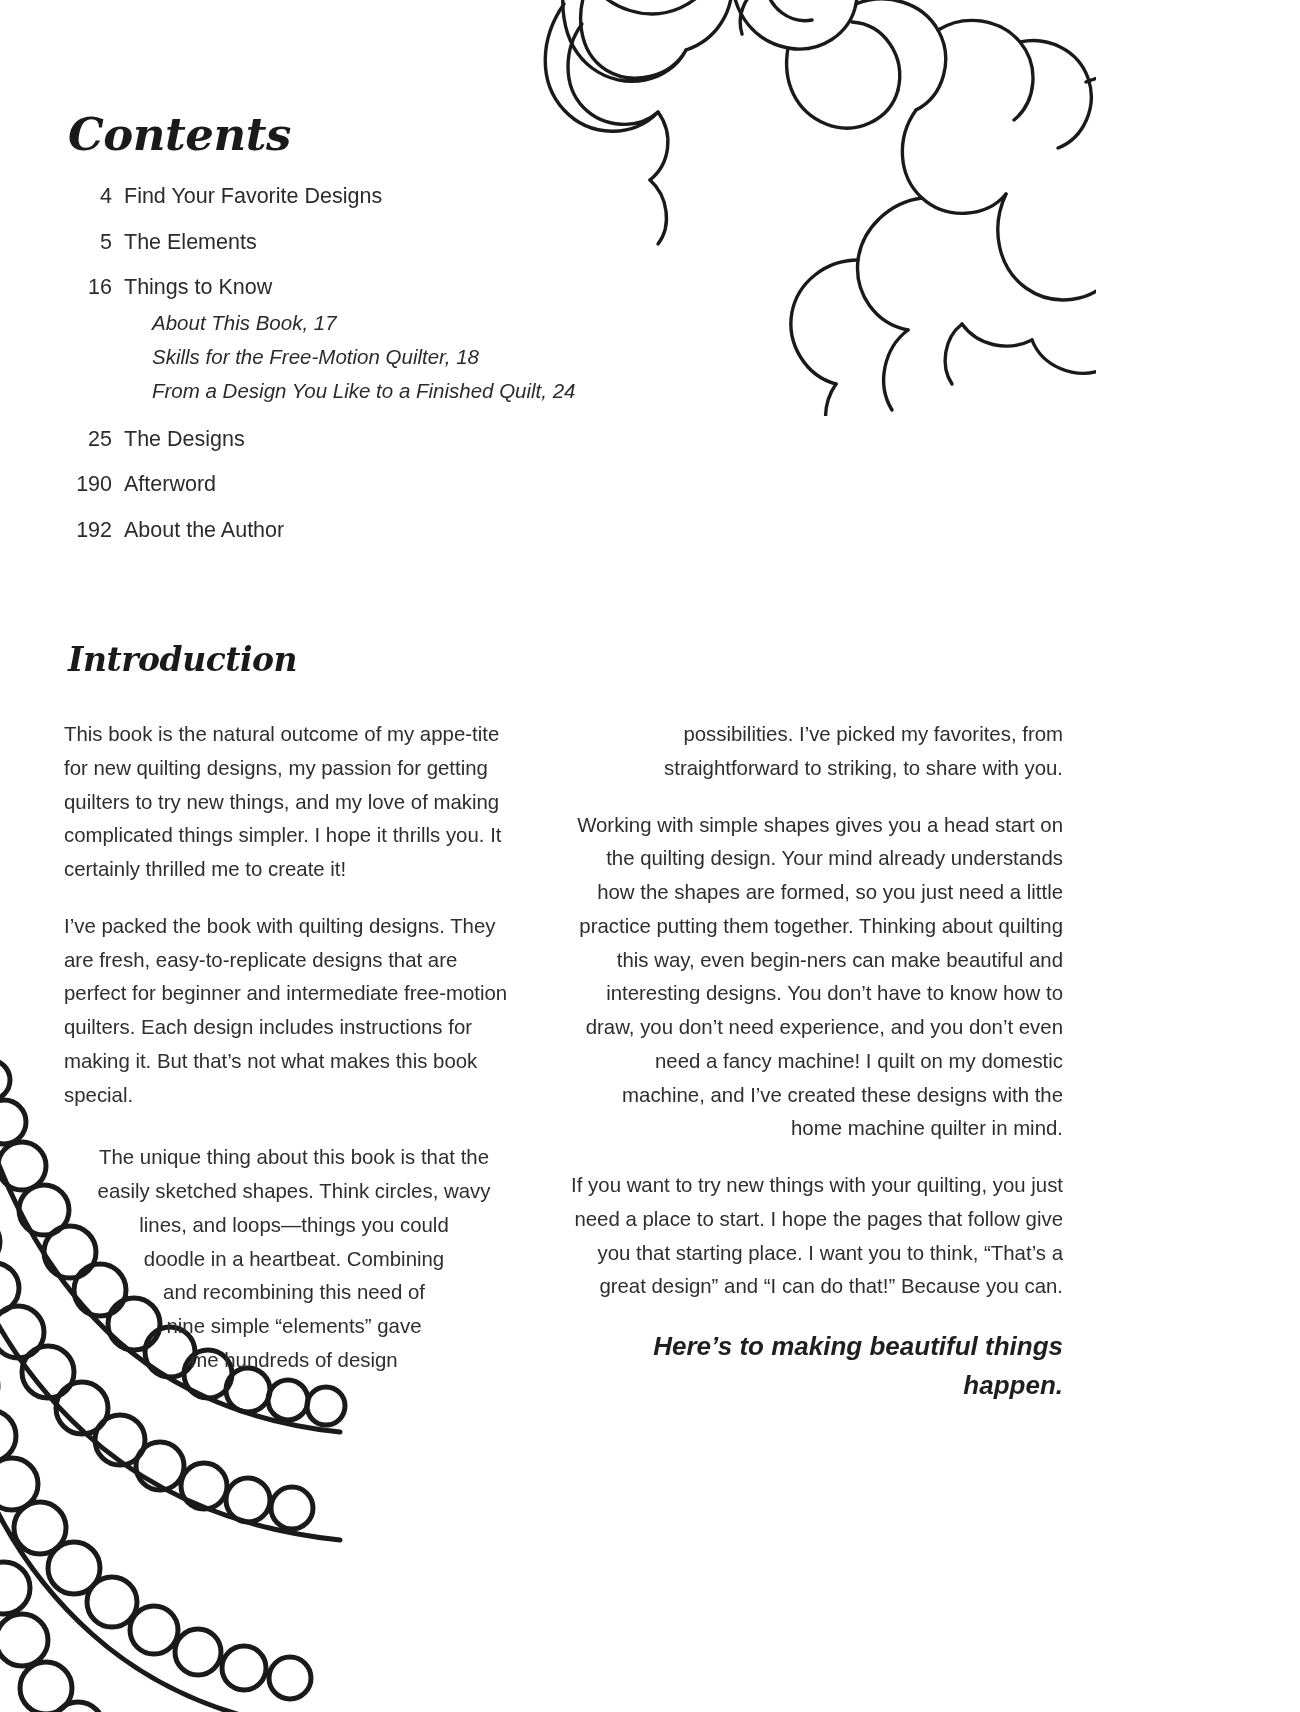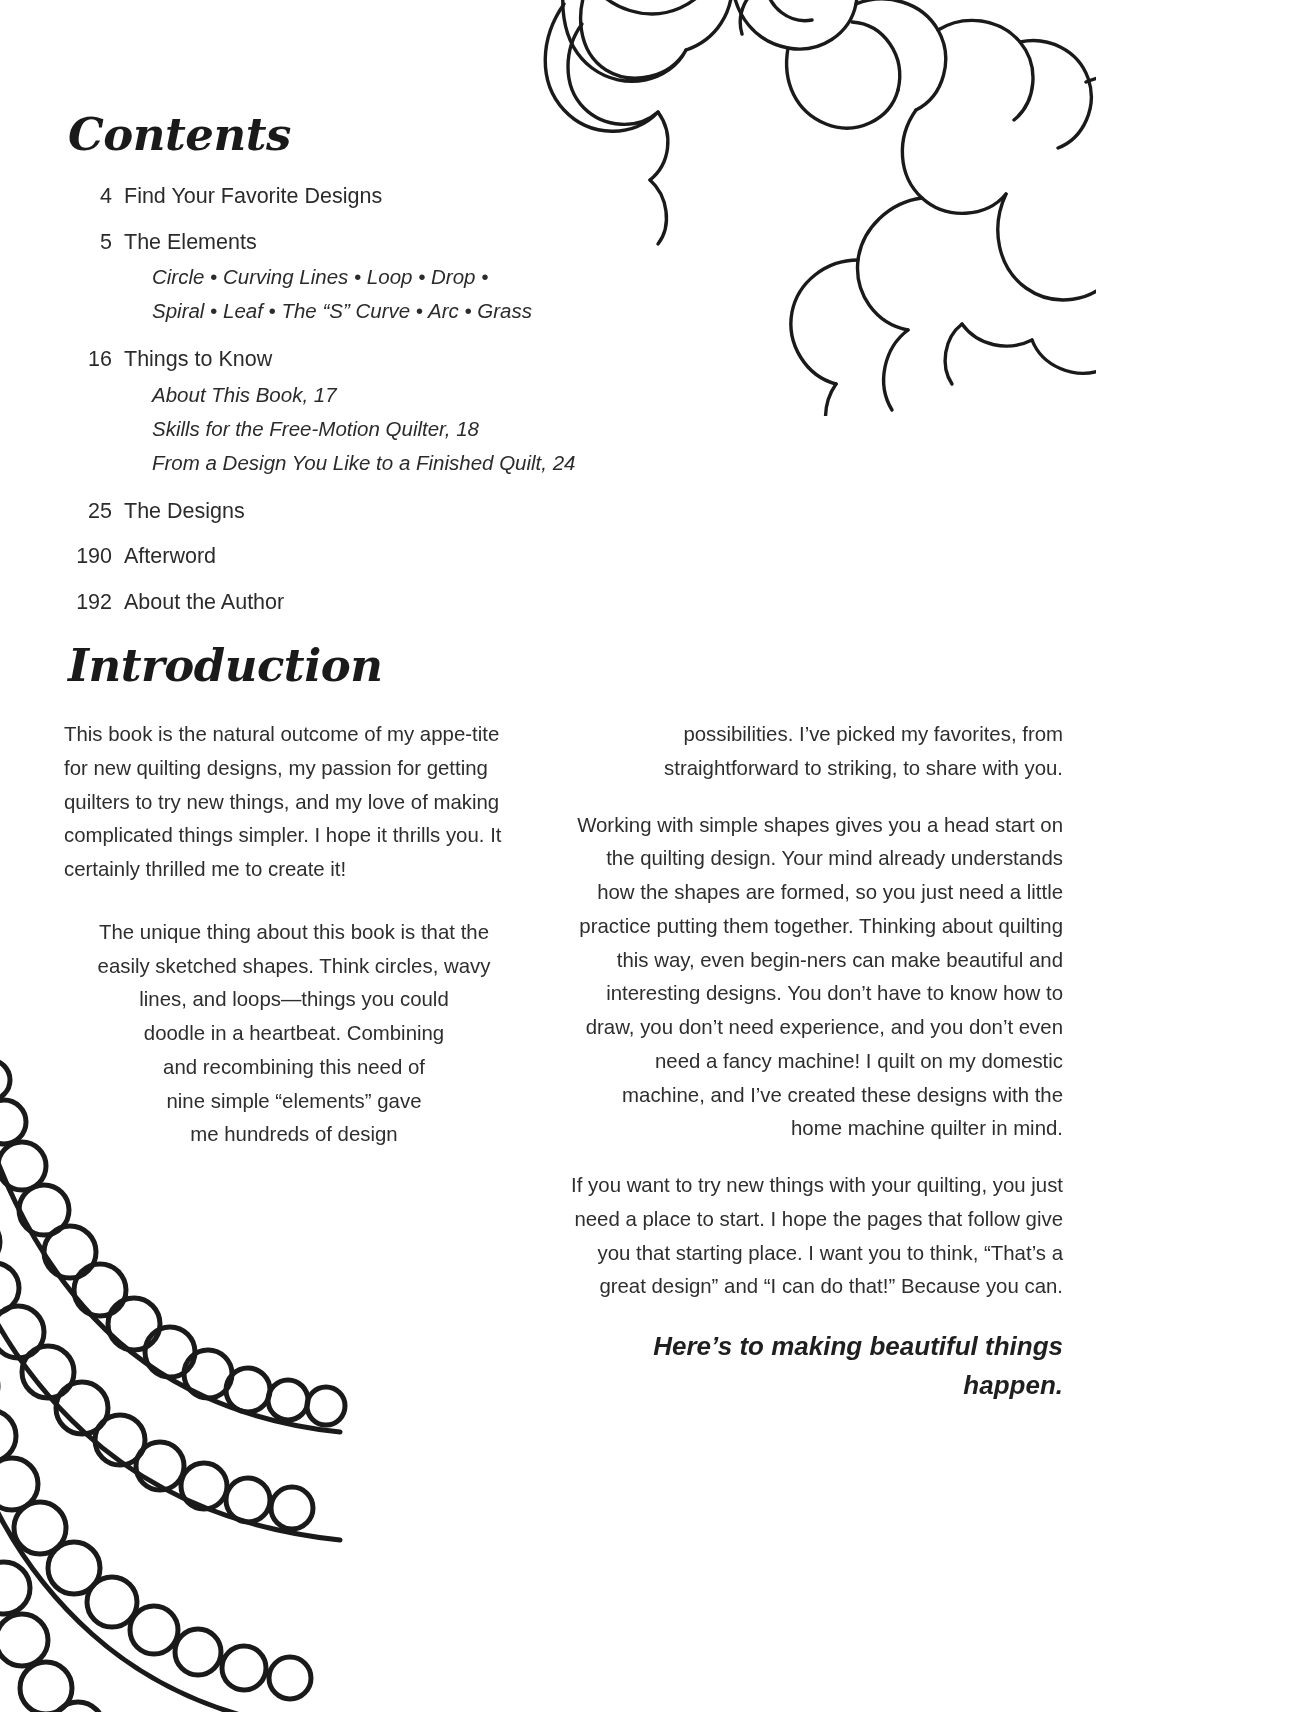--- a/index.html
+++ b/index.html
@@ -90,21 +90,21 @@
   }
 
   
   .intro-heading {
     position: absolute;
     left: 68px;
     top: 643px;
     font-family: "DejaVu Serif", "Liberation Serif", serif;
     font-weight: 700;
     font-style: italic;
-    font-size: 45px;
+    font-size: 33px;
     letter-spacing: -0.5px;
     color: #1a1a1a;
     line-height: 1;
     margin: 0;
   }
 
   .col {
     position: absolute;
     font-size: 20.4px;
     line-height: 1.655;
@@ -254,24 +254,20 @@
           <span class="toc-page">4</span>
           <span class="toc-title">Find Your Favorite Designs</span>
         </div>
       </li>
 
       <li class="toc-entry">
         <div class="toc-main">
           <span class="toc-page">5</span>
           <span class="toc-title">The Elements</span>
         </div>
-        <ul class="toc-subs">
-          <li class="toc-sub">Circle • Curving Lines • Loop • Drop •</li>
-          <li class="toc-sub">Spiral • Leaf • The “S” Curve • Arc • Grass</li>
-        </ul>
       </li>
 
       <li class="toc-entry">
         <div class="toc-main">
           <span class="toc-page">16</span>
           <span class="toc-title">Things to Know</span>
         </div>
         <ul class="toc-subs">
           <li class="toc-sub">About This Book, 17</li>
           <li class="toc-sub">Skills for the Free-Motion Quilter, 18</li>
@@ -300,20 +296,21 @@
         </div>
       </li>
 
     </ul>
   </div>
 
   <h2 class="intro-heading">Introduction</h2>
 
   <div class="col" id="intro-col-left">
     <p>This book is the natural outcome of my appe-tite for new quilting designs, my passion for getting quilters to try new things, and my love of making complicated things simpler. I hope it thrills you. It certainly thrilled me to create it!</p>
+    <p>I’ve packed the book with quilting designs. They are fresh, easy-to-replicate designs that are perfect for beginner and intermediate free-motion quilters. Each design includes instructions for making it. But that’s not what makes this book special.</p>
     <div class="wrap-para">
       <span class="wline">The unique thing about this book is that the</span>
       <span class="wline">easily sketched shapes. Think circles, wavy</span>
       <span class="wline">lines, and loops—things you could</span>
       <span class="wline">doodle in a heartbeat. Combining</span>
       <span class="wline">and recombining this need of</span>
       <span class="wline">nine simple “elements” gave</span>
       <span class="wline">me hundreds of design</span>
     </div>
   </div>

